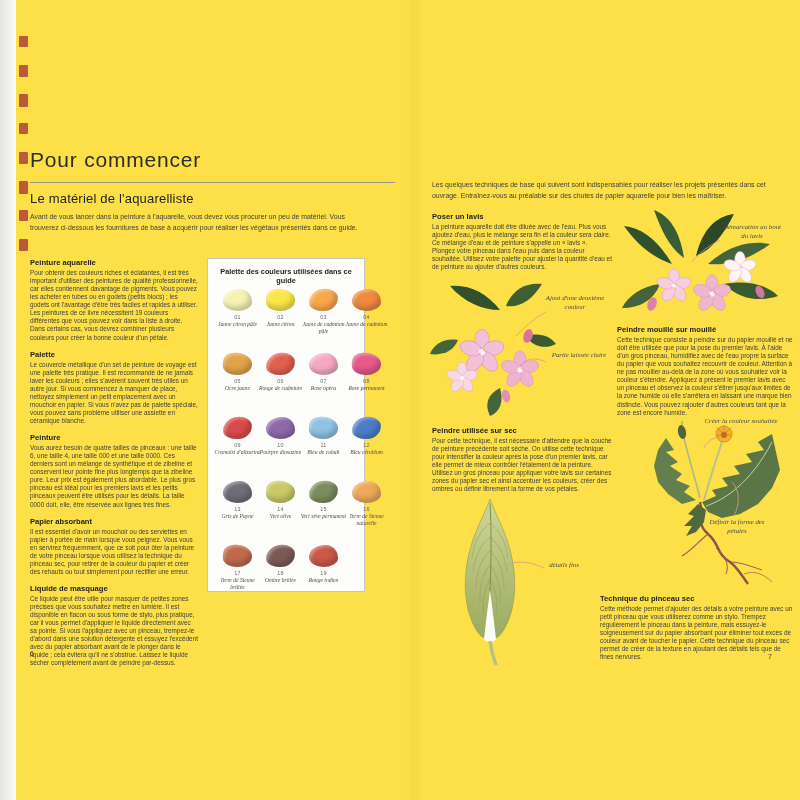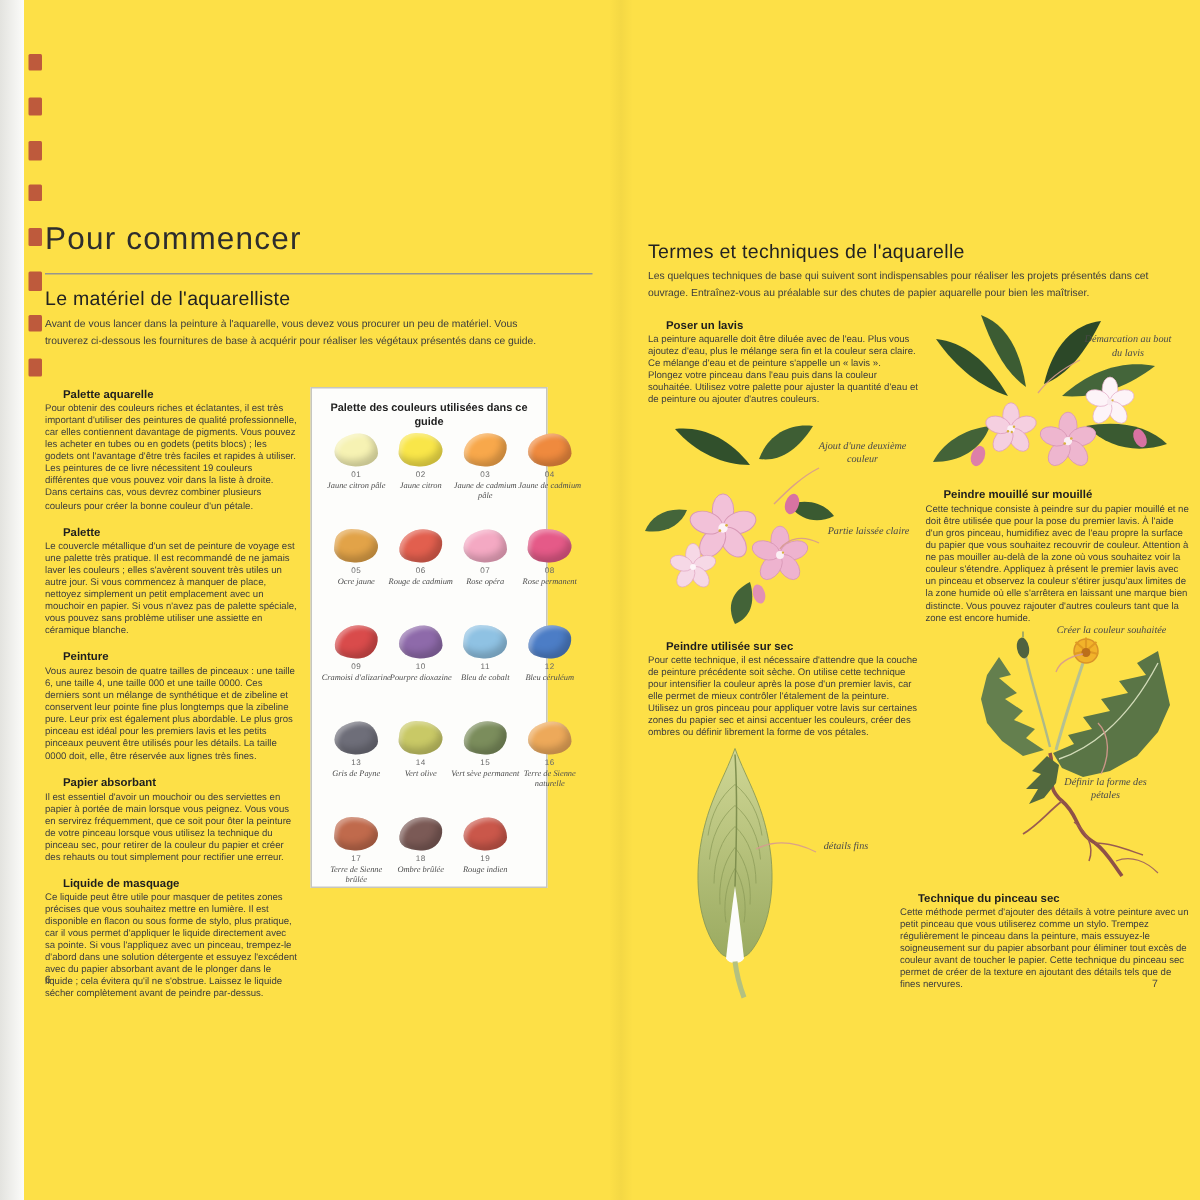--- a/index.html
+++ b/index.html
@@ -20,21 +20,21 @@
       letter-spacing:.8px;color:#2d2d2d;}
   .rule{position:absolute;left:30px;top:182px;width:365px;height:1px;background:#96968f;}
   .h2{font-size:13px;font-weight:500;color:#222;letter-spacing:.2px;}
   .h2.left{position:absolute;left:30px;top:191px;}
   .h2.right{position:absolute;left:432px;top:160px;}
   .intro{font-size:6.9px;line-height:1.55;color:#3d3d3d;position:absolute;}
   .intro.left{left:30px;top:212px;width:338px;}
   .intro.right{left:432px;top:180px;width:352px;}
 
   .sec{margin:0 0 7px 0;}
-  .sec-h{font-size:7.6px;font-weight:700;color:#1e1e1e;margin:8px 0 2px 12px;}
+  .sec-h{font-size:7.6px;font-weight:700;color:#1e1e1e;margin:8px 0 2px 0;}
   .sec-p{font-size:6.4px;line-height:1.26;color:#3e3e3e;}
 
   #left-sections{position:absolute;left:30px;top:250px;width:168px;}
 
   .pagenum{position:absolute;font-size:7px;color:#444;}
   .pagenum.p6{left:30px;top:650px;}
   .pagenum.p7{left:768px;top:653px;}
 
   
   .palette-box{position:absolute;left:207px;top:258px;width:158px;height:334px;
@@ -100,21 +100,21 @@
       <div class="edge-mark" style="top: 239px; height: 12px; background: rgb(181, 71, 59);"></div>
     </div>
 
   <div class="h1">Pour commencer</div>
   <div class="rule"></div>
   <div class="h2 left">Le matériel de l'aquarelliste</div>
   <div class="intro left">Avant de vous lancer dans la peinture à l'aquarelle, vous devez vous procurer un peu de matériel. Vous trouverez ci-dessous les fournitures de base à acquérir pour réaliser les végétaux présentés dans ce guide.</div>
 
   <div id="left-sections">
   <div class="sec">
-    <div class="sec-h">Palette aquarelle</div>
+    <div class="sec-h">Peinture aquarelle</div>
     <div class="sec-p">Pour obtenir des couleurs riches et éclatantes, il est très important d'utiliser des peintures de qualité professionnelle, car elles contiennent davantage de pigments. Vous pouvez les acheter en tubes ou en godets (petits blocs) ; les godets ont l'avantage d'être très faciles et rapides à utiliser. Les peintures de ce livre nécessitent 19 couleurs différentes que vous pouvez voir dans la liste à droite. Dans certains cas, vous devrez combiner plusieurs couleurs pour créer la bonne couleur d'un pétale.</div>
   </div>
 
   <div class="sec">
     <div class="sec-h">Palette</div>
     <div class="sec-p">Le couvercle métallique d'un set de peinture de voyage est une palette très pratique. Il est recommandé de ne jamais laver les couleurs ; elles s'avèrent souvent très utiles un autre jour. Si vous commencez à manquer de place, nettoyez simplement un petit emplacement avec un mouchoir en papier. Si vous n'avez pas de palette spéciale, vous pouvez sans problème utiliser une assiette en céramique blanche.</div>
   </div>
 
   <div class="sec">
     <div class="sec-h">Peinture</div>
@@ -246,21 +246,20 @@
   <div class="swatch">
     <div class="blob r0" style="background: rgb(202, 87, 74);"></div>
     <div class="snum">19</div>
     <div class="sname">Rouge indien</div>
   </div>
 </div>
   </div>
 
   <div class="pagenum p6">6</div>
 
-  <div class="h2 right">Termes et techniques de l'aquarelle</div>
   <div class="intro right">Les quelques techniques de base qui suivent sont indispensables pour réaliser les projets présentés dans cet ouvrage. Entraînez-vous au préalable sur des chutes de papier aquarelle pour bien les maîtriser.</div>
 
   <div class="rp-sec" id="sec-lavis">
     <div class="sec-h">Poser un lavis</div>
     <div class="sec-p">La peinture aquarelle doit être diluée avec de l'eau. Plus vous ajoutez d'eau, plus le mélange sera fin et la couleur sera claire. Ce mélange d'eau et de peinture s'appelle un « lavis ». Plongez votre pinceau dans l'eau puis dans la couleur souhaitée. Utilisez votre palette pour ajuster la quantité d'eau et de peinture ou ajouter d'autres couleurs.</div>
   </div>
   <div class="rp-sec" id="sec-mouille">
     <div class="sec-h">Peindre mouillé sur mouillé</div>
     <div class="sec-p">Cette technique consiste à peindre sur du papier mouillé et ne doit être utilisée que pour la pose du premier lavis. À l'aide d'un gros pinceau, humidifiez avec de l'eau propre la surface du papier que vous souhaitez recouvrir de couleur. Attention à ne pas mouiller au-delà de la zone où vous souhaitez voir la couleur s'étendre. Appliquez à présent le premier lavis avec un pinceau et observez la couleur s'étirer jusqu'aux limites de la zone humide où elle s'arrêtera en laissant une marque bien distincte. Vous pouvez rajouter d'autres couleurs tant que la zone est encore humide.</div>
   </div>

